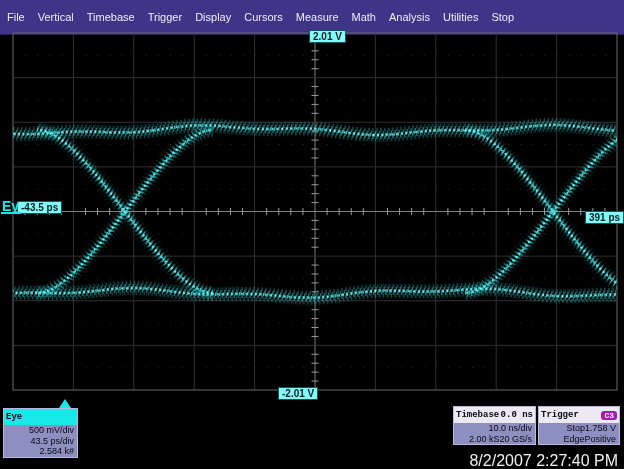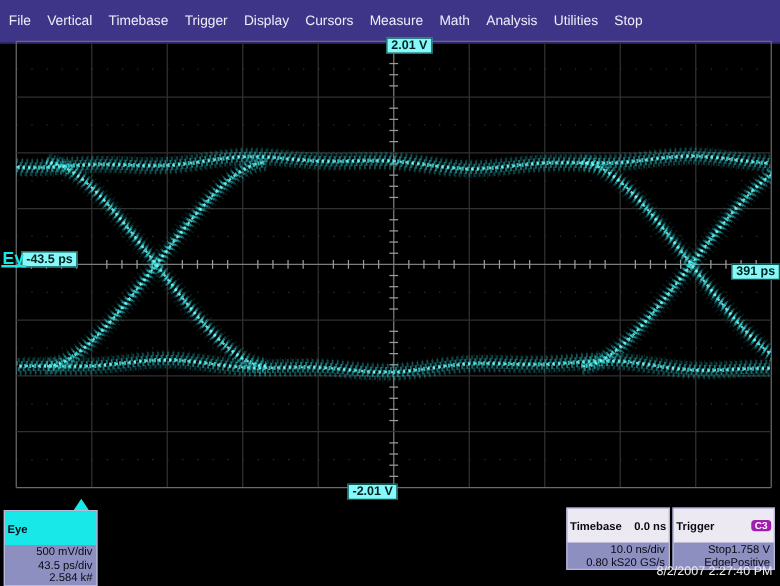--- a/index.html
+++ b/index.html
@@ -28,39 +28,39 @@
     font-size:14px;font-weight:bold;
   }
   #trace-underline{
     position:absolute;left:1px;top:212px;width:20px;height:2px;
     background:var(--accent,#35e4e6);z-index:3;
   }
   
   .panel{position:absolute;z-index:4;background:#8d8fc0;border:1px solid #b9b9da;
     box-sizing:border-box;font-size:9px;color:#0a0a14;}
   .panel .hdr{display:flex;justify-content:space-between;align-items:center;
-    font-weight:bold;padding:0 2px;height:27px;line-height:12px;}
+    font-weight:bold;padding:0 2px;height:16px;line-height:12px;font-family:Liberation Mono, monospace;}
   .hdr-cyan{background:var(--accent,#19e8e8);}
   .hdr-white{background:#ece9f2;}
   .prow{display:flex;justify-content:flex-end;padding:0 3px;line-height:10.5px;}
   .prow.right{justify-content:flex-end;}
   #eye-panel{left:3px;top:408px;width:75px;}
   #timebase-panel{left:453px;top:406px;width:83px;}
   #trigger-panel{left:538px;top:406px;width:82px;}
   #eye-marker{
     position:absolute;left:59px;top:399px;z-index:4;width:0;height:0;
     border-left:6px solid transparent;border-right:6px solid transparent;
     border-bottom:9px solid var(--accent,#19e8e8);
   }
   .c3-badge{background:#a21caf;color:#fff;font-size:8px;font-weight:bold;
     border-radius:3px;padding:0 3px;line-height:9px;height:9px;}
   
   #logo{position:absolute;left:8px;top:470px;z-index:4;color:var(--logo,#2a2af0);
     font-size:13px;font-weight:bold;font-style:italic;text-decoration:underline;}
-  #timestamp{position:absolute;right:6px;top:452px;z-index:4;color:#f0f0f0;font-size:10px;margin-left:16px;}
+  #timestamp{position:absolute;right:6px;top:452px;z-index:4;color:#f0f0f0;font-size:16px;margin-left:16px;}
 </style>
 </head>
 <body style="--accent: #19e8e8; --badge: #86fafa; --menu: #3f3588; --logo: #2a2af0;">
 
 <div id="menu-bar">
     <span class="mi">File</span>
     <span class="mi">Vertical</span>
     <span class="mi">Timebase</span>
     <span class="mi">Trigger</span>
     <span class="mi">Display</span>
@@ -247,21 +247,21 @@
 
 <div class="panel" id="timebase-panel">
   <div class="hdr hdr-white">
     <span>Timebase</span>
     <span>0.0 ns</span>
   </div>
   <div class="prow right">
       <span>10.0 ns/div</span>
     </div>
   <div class="prow">
-    <span>0.80 kS</span>
+    <span>2.00 kS</span>
     <span>20 GS/s</span>
   </div>
 </div>
 
 <div class="panel" id="trigger-panel">
   <div class="hdr hdr-white">
     <span>Trigger</span>
     <span class="c3-badge">C3</span>
   </div>
   <div class="prow">

